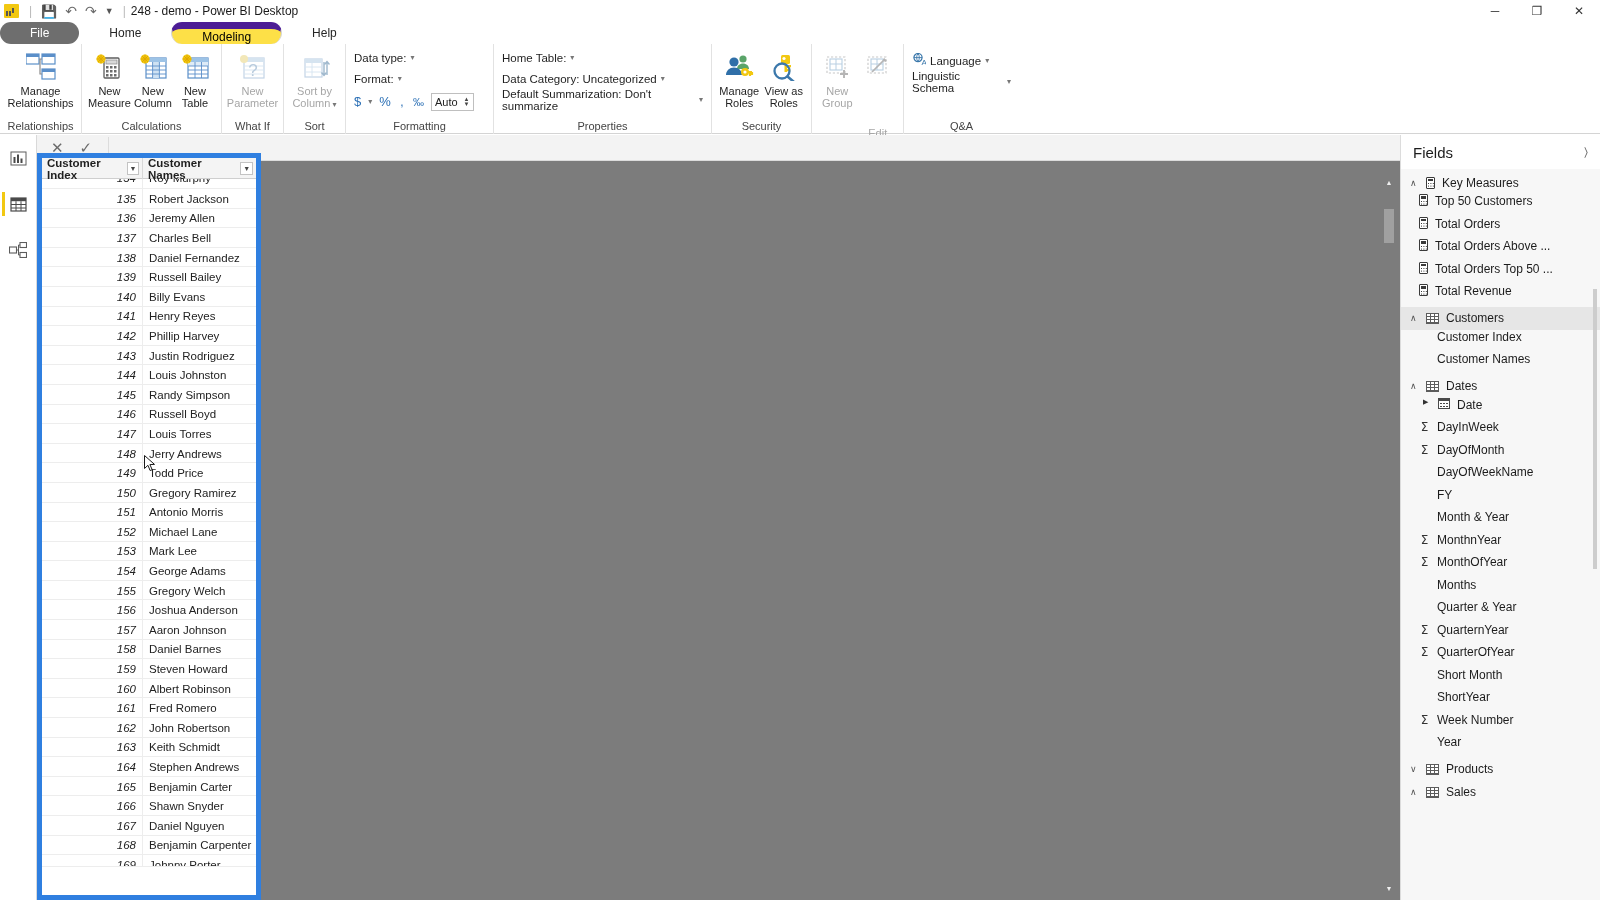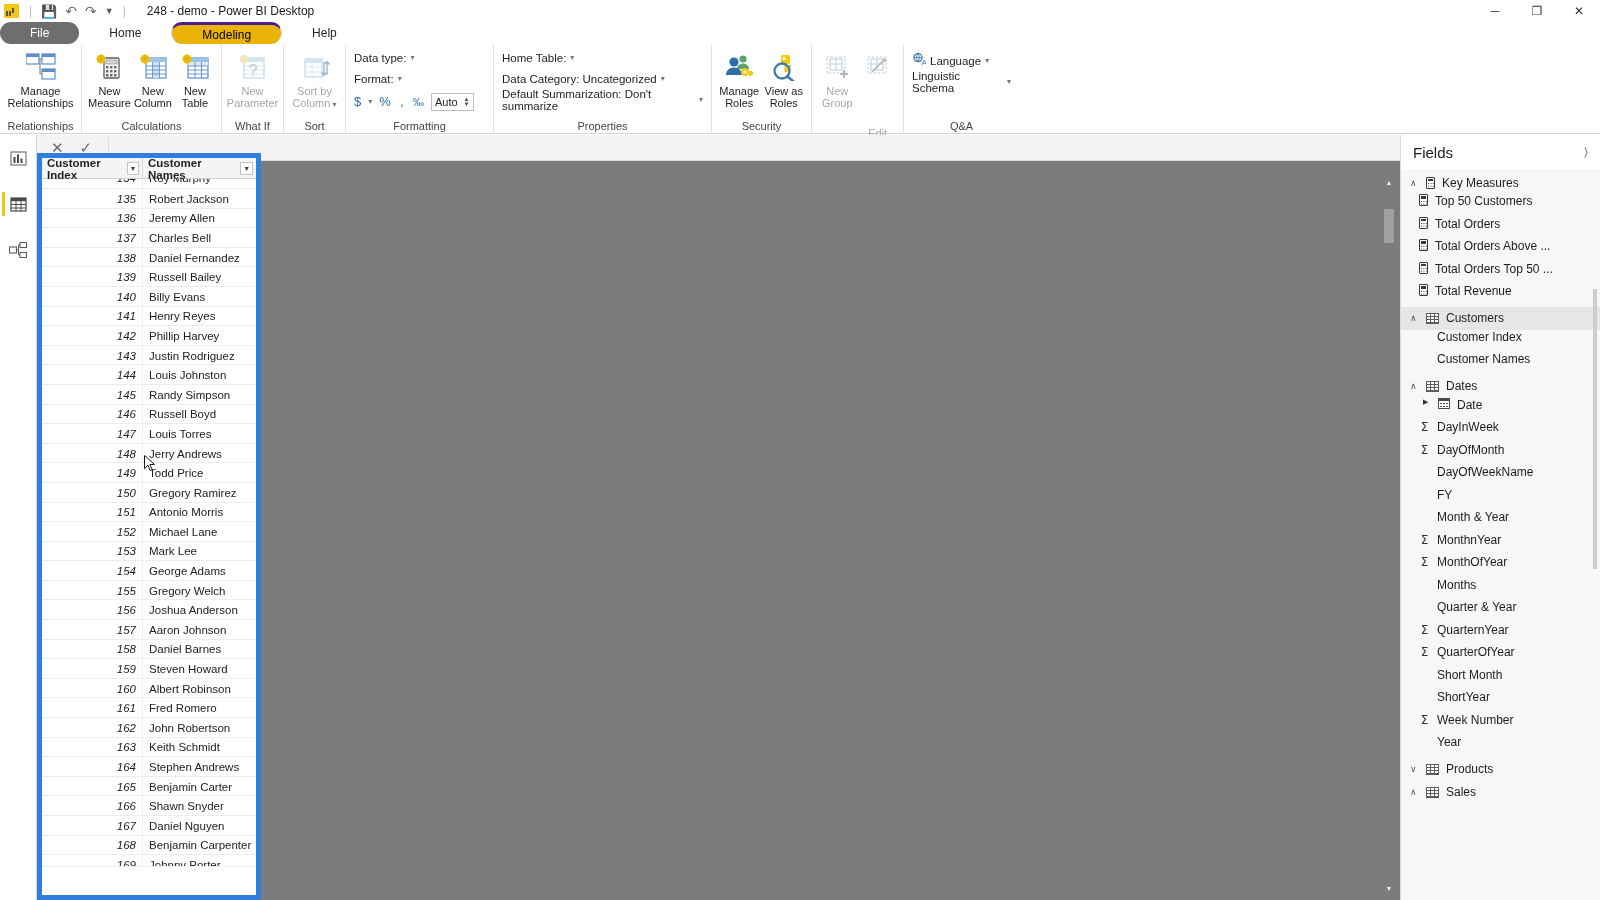--- a/index.html
+++ b/index.html
@@ -27,39 +27,39 @@
     width: 2px; height: 5px; background: #555; box-shadow: 3px 0 0 #555, 6px -3px 0 #555;
   }
   .tb-sep { color: #b9b9b9; margin: 0 5px; font-size: 12px; }
   .tb-icon {
     font-size: 13px; color: #6b5aa7; margin: 0 4px; line-height: 1;
     display: inline-flex; align-items: center; height: 22px;
   }
   .tb-icon.save { color: #7a64b3; }
   .tb-icon.undo, .tb-icon.redo { color: #6b6b6b; font-size: 14px; }
   .tb-icon.caret { color: #555; font-size: 9px; }
-  .title-text { font-size: 12px; color: #1a1a1a; margin-left: 16px; }
+  .title-text { font-size: 12px; color: #1a1a1a; margin-left: 0; }
 
   .wincontrols { position: absolute; top: 0; right: 0; height: 22px; display: flex; }
   .wc {
     width: 42px; height: 22px; display: flex; align-items: center;
     justify-content: center; font-size: 12px; color: #333;
   }
 
   
   .tabstrip {
     position: absolute; top: 22px; left: 0; width: 1600px; height: 22px;
     background: #fff; display: flex; align-items: stretch;
   }
   .tab {
     padding: 0 30px; display: flex; align-items: center;
     font-size: 12px; color: #262626; cursor: default; border-radius: 11px;
   }
   .tab.file { background: #6e6e6e; color: #fff; min-width: 50px; justify-content: center; }
-  .tab.active { background: #eab308; color: #000; border-top: 3px solid #4c1d95;
+  .tab.active { background: #fde047; color: #000; border-top: 7px solid #4c1d95;
                 border-left: 1px solid #d6d6d6; border-right: 1px solid #d6d6d6; text-align: center; }
   .signin-area {
     position: absolute; right: 0; top: 22px; height: 22px; display: flex;
     align-items: center; gap: 10px; padding-right: 10px; font-size: 12px; color: #333;
   }
   .help-circle {
     width: 15px; height: 15px; border-radius: 50%; background: #0078d4; color: #fff;
     font-size: 10px; display: flex; align-items: center; justify-content: center;
   }
 

